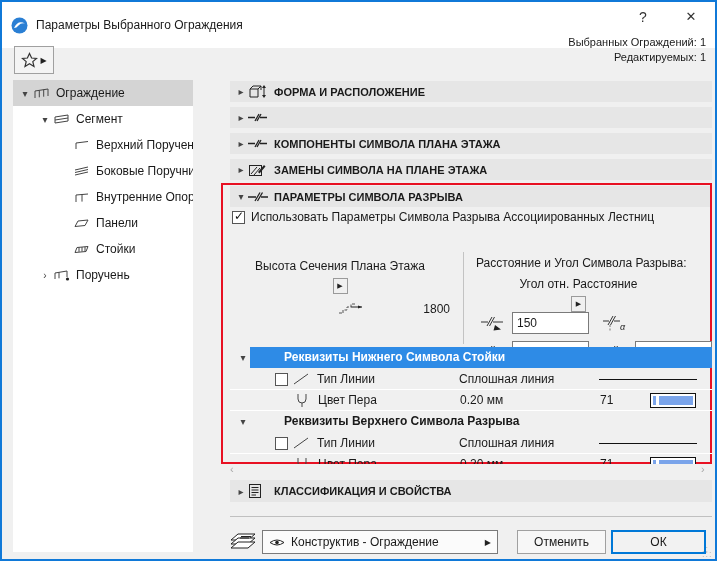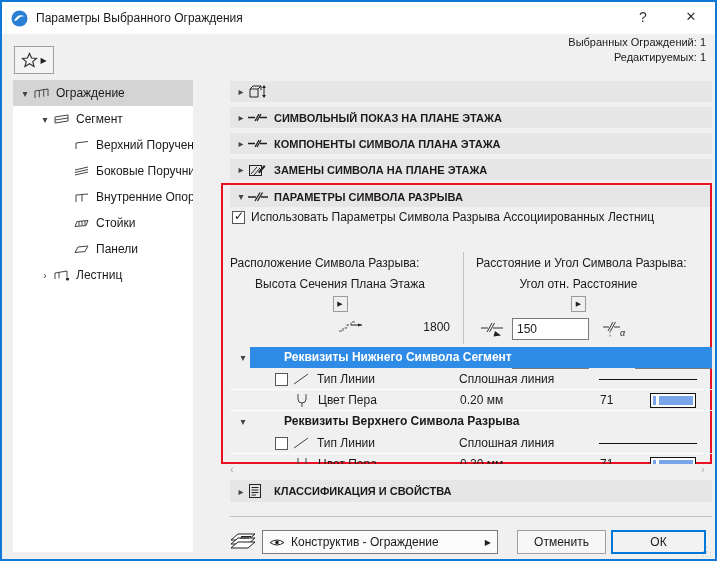--- a/index.html
+++ b/index.html
@@ -1,19 +1,19 @@
 <!DOCTYPE html>
 <html><head>
 <meta charset="utf-8">
 <style>
   html,body{margin:0;padding:0;background:#fff;}
   *{box-sizing:border-box;font-family:"Liberation Sans","DejaVu Sans",sans-serif;}
   .window{position:relative;width:717px;height:561px;background:#f0f0f0;border:2px solid #1079d8;overflow:hidden;}
   
-  .titlebar{position:absolute;left:0;top:0;right:0;height:32px;background:#fff;display:flex;align-items:center;}
+  .titlebar{position:absolute;left:0;top:0;right:0;height:46px;background:#fff;display:flex;align-items:center;}
   .titlebar .logo{margin-left:9px;width:17px;height:17px;}
   .title-text{margin-left:8px;font-size:12px;color:#1a1a1a;}
   .tb-btn{position:absolute;top:0;width:40px;height:30px;border:none;background:transparent;font-size:14px;color:#333;text-align:center;line-height:30px;cursor:default;}
   .tb-help{right:52px;}
   .tb-close{right:4px;font-size:13px;}
   
   .star-btn{position:absolute;left:12px;top:44px;width:40px;height:28px;background:#f4f4f4;border:1px solid #a0a0a0;display:flex;align-items:center;justify-content:center;gap:2px;}
   .star-btn .arr{font-size:8px;color:#222;}
   .sel-info{position:absolute;right:9px;top:33px;text-align:right;font-size:11px;color:#1a1a1a;line-height:15px;}
   
@@ -35,21 +35,21 @@
   .cb.checked::after{content:"✓";position:absolute;left:1px;top:-3px;font-size:12px;color:#111;}
   .cb-row{position:absolute;left:230px;top:208px;display:flex;align-items:center;gap:6px;font-size:12px;color:#1a1a1a;}
   
   .cols{position:absolute;left:228px;top:250px;width:482px;height:92px;display:flex;font-size:12px;color:#1a1a1a;}
   .col-left{width:236px;border-right:1px solid #c3c3c3;position:relative;padding-right:13px;}
   .col-right{flex:1;padding-left:12px;position:relative;}
   .grp-label{margin-top:4px;}
   .fly-row{display:flex;align-items:center;justify-content:flex-end;margin-top:7px;gap:5px;flex-direction:column;}
   .fly-btn{width:15px;height:16px;border:1px solid #9a9a9a;background:#f0f0f0;font-size:7px;color:#222;display:flex;align-items:center;justify-content:center;padding:0;}
   .val-row{display:flex;align-items:center;margin-top:8px;}
-  .field-grid{margin-top:6px;}
+  .field-grid{}
   .f-row{display:flex;align-items:center;margin-bottom:7px;}
   .f-ic1{width:36px;display:flex;justify-content:flex-end;padding-right:6px;}
   .f-ic2{width:46px;display:flex;justify-content:flex-end;padding-right:6px;}
   .fld{width:77px;height:22px;border:1px solid #7a7a7a;background:#fff;font-size:12px;color:#1a1a1a;padding:0 4px;}
   
   .attr{position:absolute;left:228px;top:345px;width:482px;height:117px;overflow:hidden;font-size:12px;color:#1a1a1a;}
   .grp-hdr{display:flex;align-items:center;height:21px;margin-bottom:1px;}
   .grp-hdr .exp{flex:0 0 20px;padding-left:6px;}
   .grp-title{flex:1;height:21px;line-height:21px;padding-left:34px;font-weight:bold;}
   .grp-title.sel{background:#2e8be6;color:#fff;}
@@ -146,64 +146,64 @@
           <svg width="17" height="12" viewBox="0 0 17 12">
             <path d="M3 11 V4 L15 3 M9 3.6 V10.6" stroke="#444" fill="none"></path>
           </svg>
         </span>
       <span class="tlabel">Внутренние Опоры</span>
     </div>
     <div class="trow lvl2">
       <span class="exp"></span>
       <span class="ticon">
           <svg width="17" height="12" viewBox="0 0 17 12">
-            <path d="M2 9.5 L4 4.5 L15 3.5 L13 8.5 Z M6 4.4 V8.8 M9 4.1 V8.5 M12 3.8 V8.2" stroke="#444" fill="none"></path>
-          </svg>
-        </span>
-      <span class="tlabel">Стойки</span>
+            <path d="M2 9.5 L5 4 L15 3 L12 8.5 Z" stroke="#444" fill="none"></path>
+          </svg>
+        </span>
+      <span class="tlabel">Панели</span>
     </div>
     <div class="trow lvl2">
       <span class="exp"></span>
       <span class="ticon">
           <svg width="17" height="12" viewBox="0 0 17 12">
-            <path d="M2 9.5 L5 4 L15 3 L12 8.5 Z" stroke="#444" fill="none"></path>
-          </svg>
-        </span>
-      <span class="tlabel">Панели</span>
+            <path d="M2 9.5 L4 4.5 L15 3.5 L13 8.5 Z M6 4.4 V8.8 M9 4.1 V8.5 M12 3.8 V8.2" stroke="#444" fill="none"></path>
+          </svg>
+        </span>
+      <span class="tlabel">Стойки</span>
     </div>
     <div class="trow lvl1">
       <span class="exp">›</span>
       <span class="ticon">
           <svg width="17" height="13" viewBox="0 0 17 13">
             <path d="M2 4 L14 2 M2 4 V10 M14 2 V8 M6 3.4 V9.3" stroke="#444" fill="none"></path>
             <circle cx="14.5" cy="10" r="1.6" fill="#222"></circle>
           </svg>
         </span>
-      <span class="tlabel">Лестниц</span>
+      <span class="tlabel">Поручень</span>
     </div>
   </div>
 
   <div class="secbar" style="top:79px">
     <span class="exp">▸</span>
     <span class="sicon">
         <svg width="19" height="15" viewBox="0 0 19 15">
           <path d="M2 5 H10 V13 H2 Z M2 5 L5 2 H13 L10 5 M13 2 V6" stroke="#222" fill="none"></path>
           <path d="M16 3 V12" stroke="#222"></path>
           <path d="M16 1 l2 3 h-4 Z M16 14 l2 -3 h-4 Z" fill="#222"></path>
         </svg>
       </span>
+    <span>ФОРМА И РАСПОЛОЖЕНИЕ</span>
   </div>
   <div class="secbar" style="top:105px">
     <span class="exp">▸</span>
     <span class="sicon">
         <svg width="19" height="11" viewBox="0 0 19 11">
           <path d="M0 5.5 H7 M12 5.5 H19 M7 9 L11 2 M9 9 L13 2" stroke="#222" fill="none" stroke-width="1.3"></path>
         </svg>
       </span>
-    <span>СИМВОЛЬНЫЙ ПОКАЗ НА ПЛАНЕ ЭТАЖА</span>
   </div>
   <div class="secbar" style="top:131px">
     <span class="exp">▸</span>
     <span class="sicon">
         <svg width="19" height="11" viewBox="0 0 19 11">
           <path d="M0 5.5 H7 M12 5.5 H19 M7 9 L11 2 M9 9 L13 2" stroke="#222" fill="none" stroke-width="1.3"></path>
         </svg>
       </span>
     <span>КОМПОНЕНТЫ СИМВОЛА ПЛАНА ЭТАЖА</span>
   </div>
@@ -231,21 +231,20 @@
 
   <div class="red-box"></div>
 
   <div class="cb-row">
     <span class="cb checked"></span>
     <span>Использовать Параметры Символа Разрыва Ассоциированных Лестниц</span>
   </div>
 
   <div class="cols">
     <div class="col-left">
-      <div class="grp-label">Расположение Символа Разрыва:</div>
       <div class="fly-row">
         <span>Высота Сечения Плана Этажа</span>
         <button class="fly-btn">
             <span>▶</span>
           </button>
       </div>
       <div class="val-row">
         <span style="flex:0 0 108px"></span>
         <svg width="26" height="14" viewBox="0 0 26 14">
           <path d="M1 11 H5 M5 11 V8 H9 V5 H13 V2 H17" stroke="#555" fill="none" stroke-dasharray="3 1.5"></path>
@@ -297,21 +296,21 @@
           <input class="fld" value="0" style="">
         </div>
       </div>
     </div>
   </div>
 
   <div class="attr">
 
     <div class="grp-hdr">
       <span class="exp">▾</span>
-      <span class="grp-title sel">Реквизиты Нижнего Символа Сегмент</span>
+      <span class="grp-title sel">Реквизиты Нижнего Символа Стойки</span>
     </div>
     <div class="attr-row">
       <span class="cell-ctrl">
         <span class="cb"></span>
         <svg width="18" height="14" viewBox="0 0 18 14">
             <path d="M2 12 L16 2" stroke="#444" fill="none"></path>
           </svg>
       </span>
       <span class="cell-label">Тип Линии</span>
       <span class="cell-val">Сплошная линия</span>

